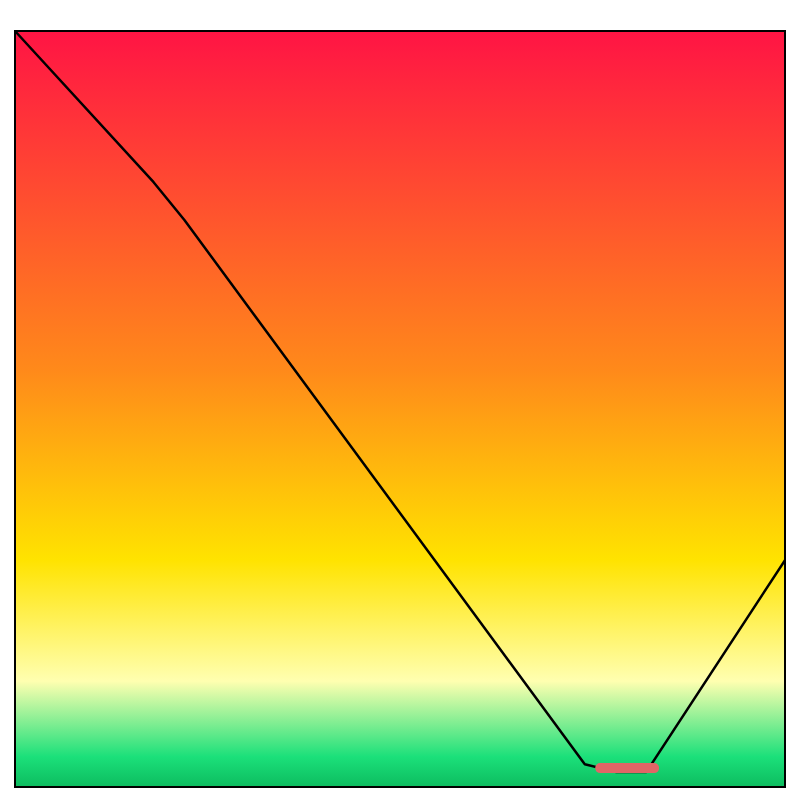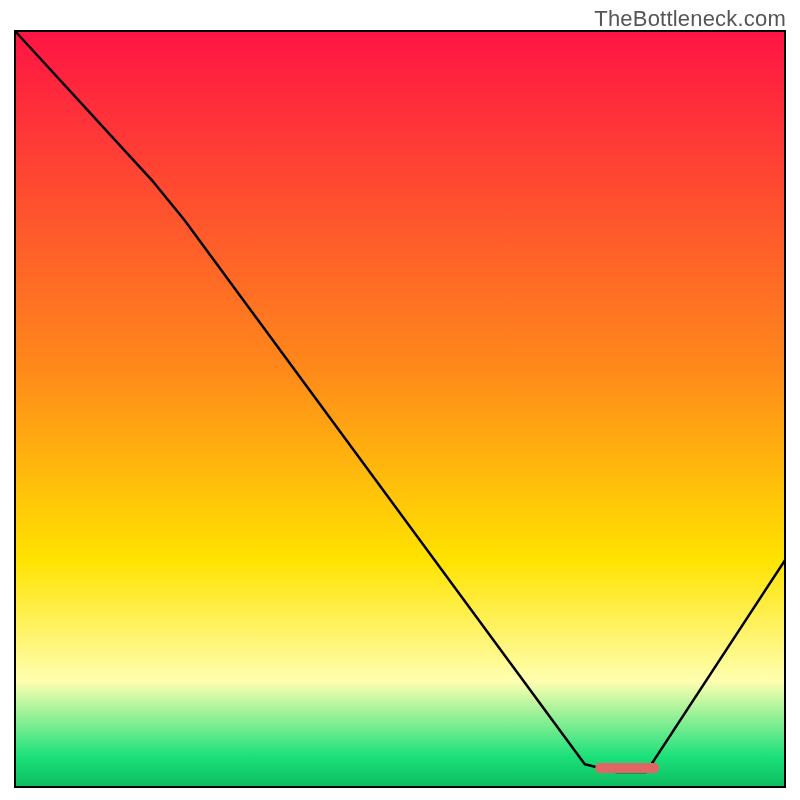--- a/index.html
+++ b/index.html
@@ -47,21 +47,20 @@
     stroke: #e06666;
     stroke-width: 10;
     stroke-linecap: round;
   }
 </style>
 </head>
 <body>
 
 <div class="chart-wrap">
 
-  <div class="watermark">TheBottleneck.com</div>
 
   <svg class="plot" width="772" height="758" viewBox="0 0 772 758">
     <defs>
       <linearGradient id="bg-grad" x1="0" y1="0" x2="0" y2="1">
           <stop offset="0%" stop-color="#ff1444"></stop>
           <stop offset="45%" stop-color="#ff8a1a"></stop>
           <stop offset="70%" stop-color="#ffe300"></stop>
           <stop offset="86%" stop-color="#ffffb0"></stop>
           <stop offset="96%" stop-color="#1be07a"></stop>
           <stop offset="100%" stop-color="#0dbc5f"></stop>

